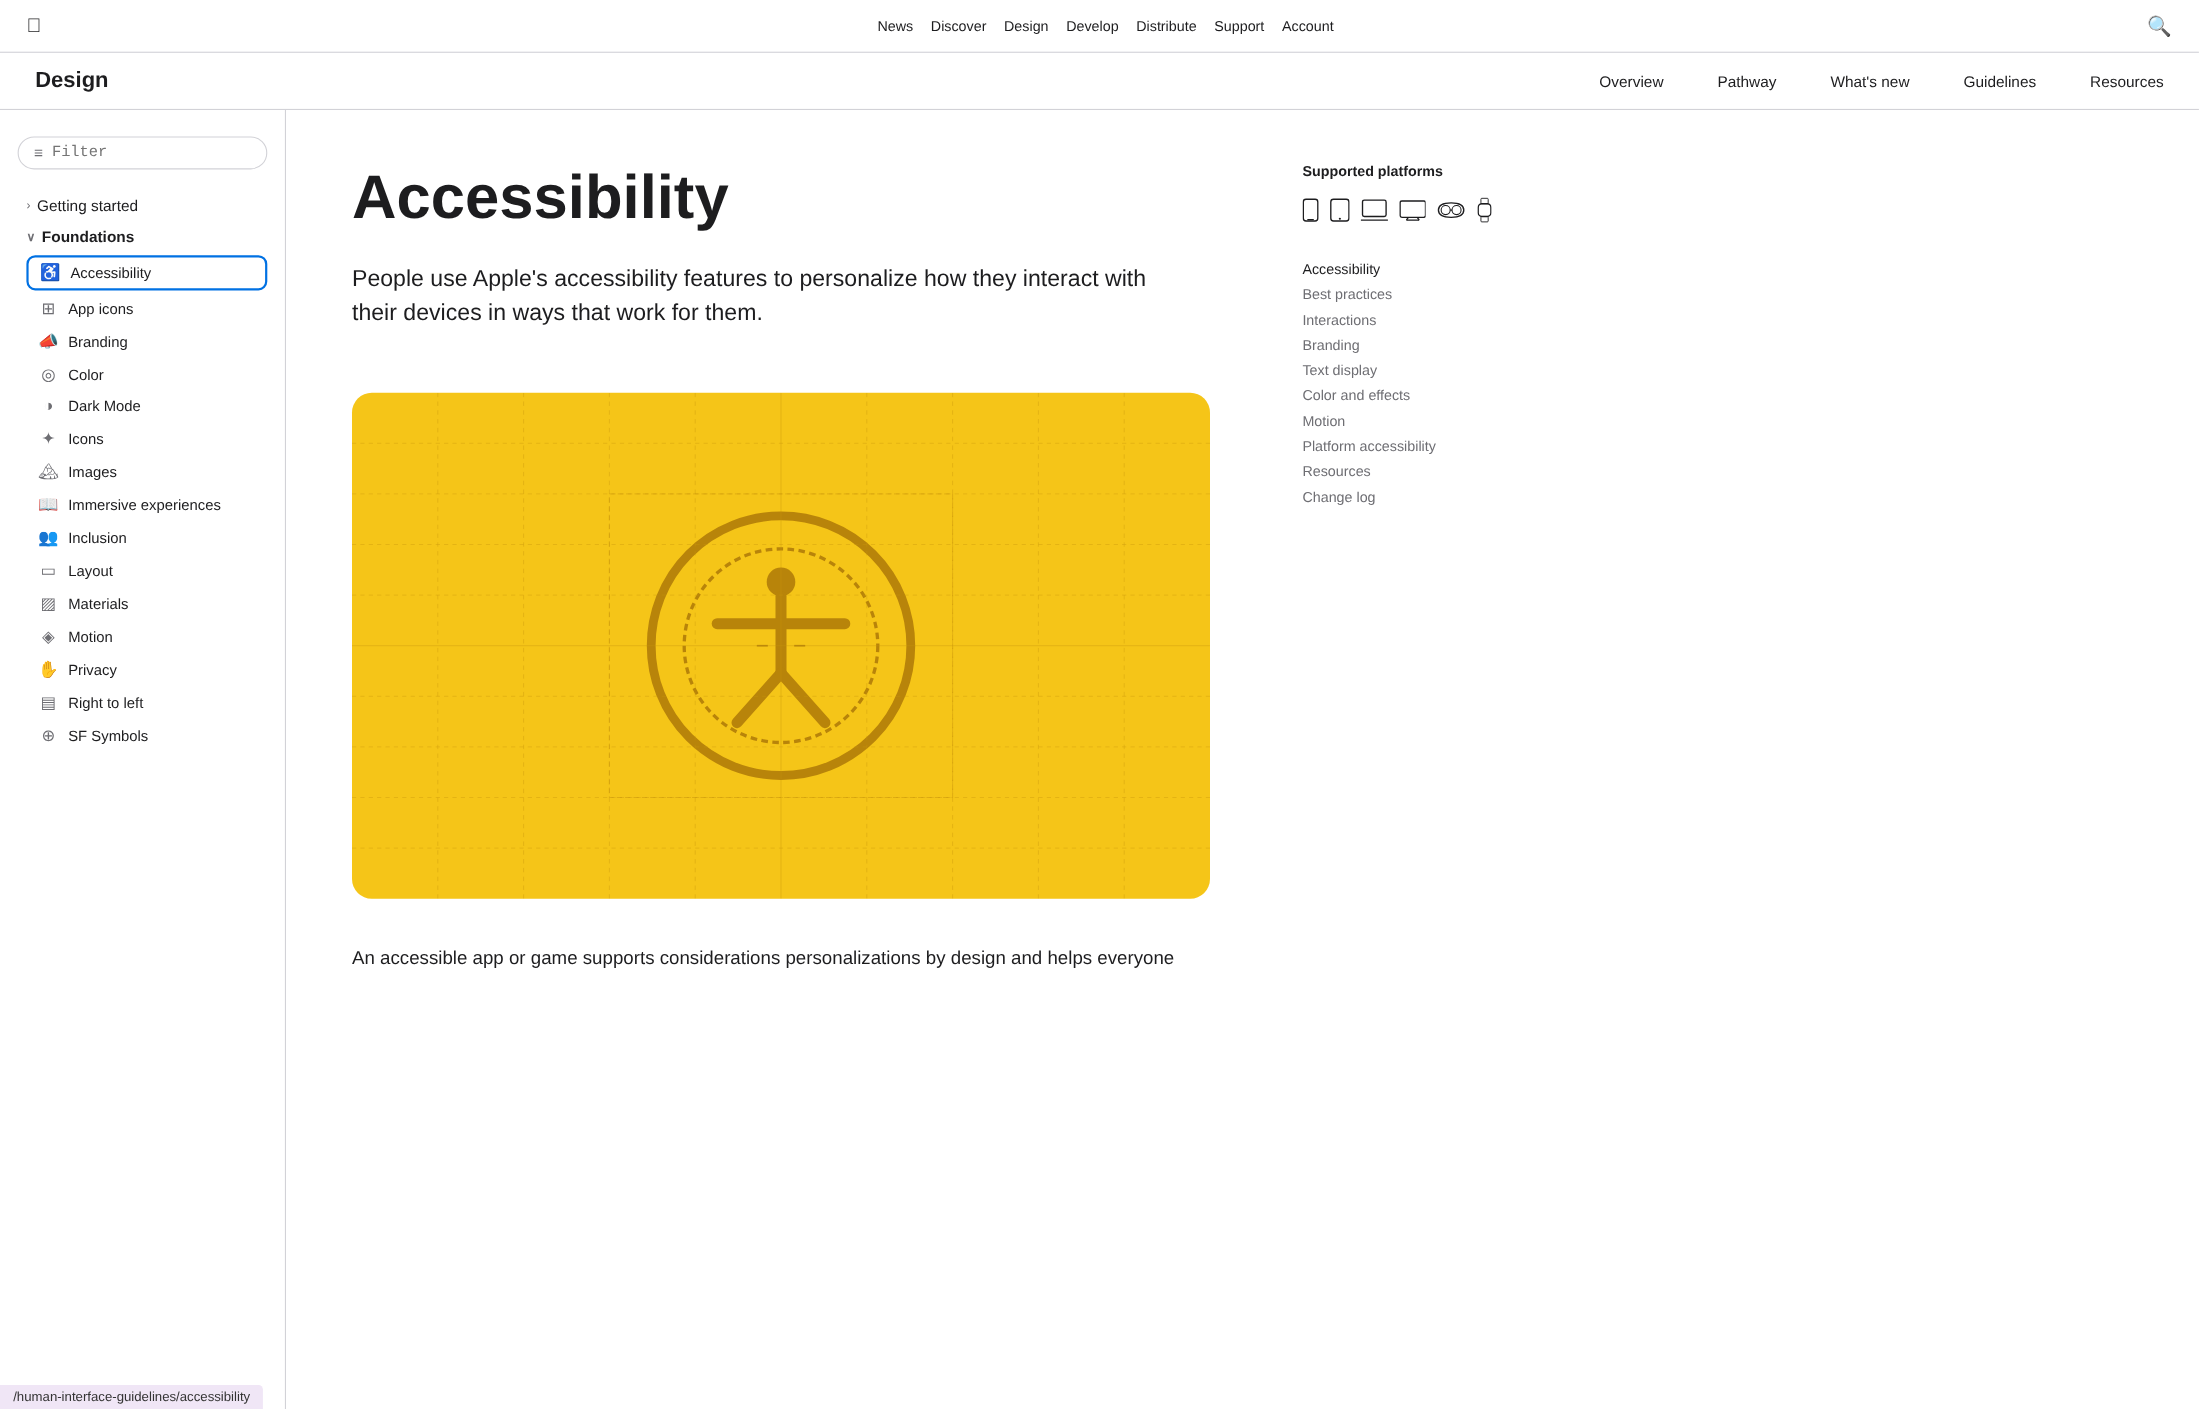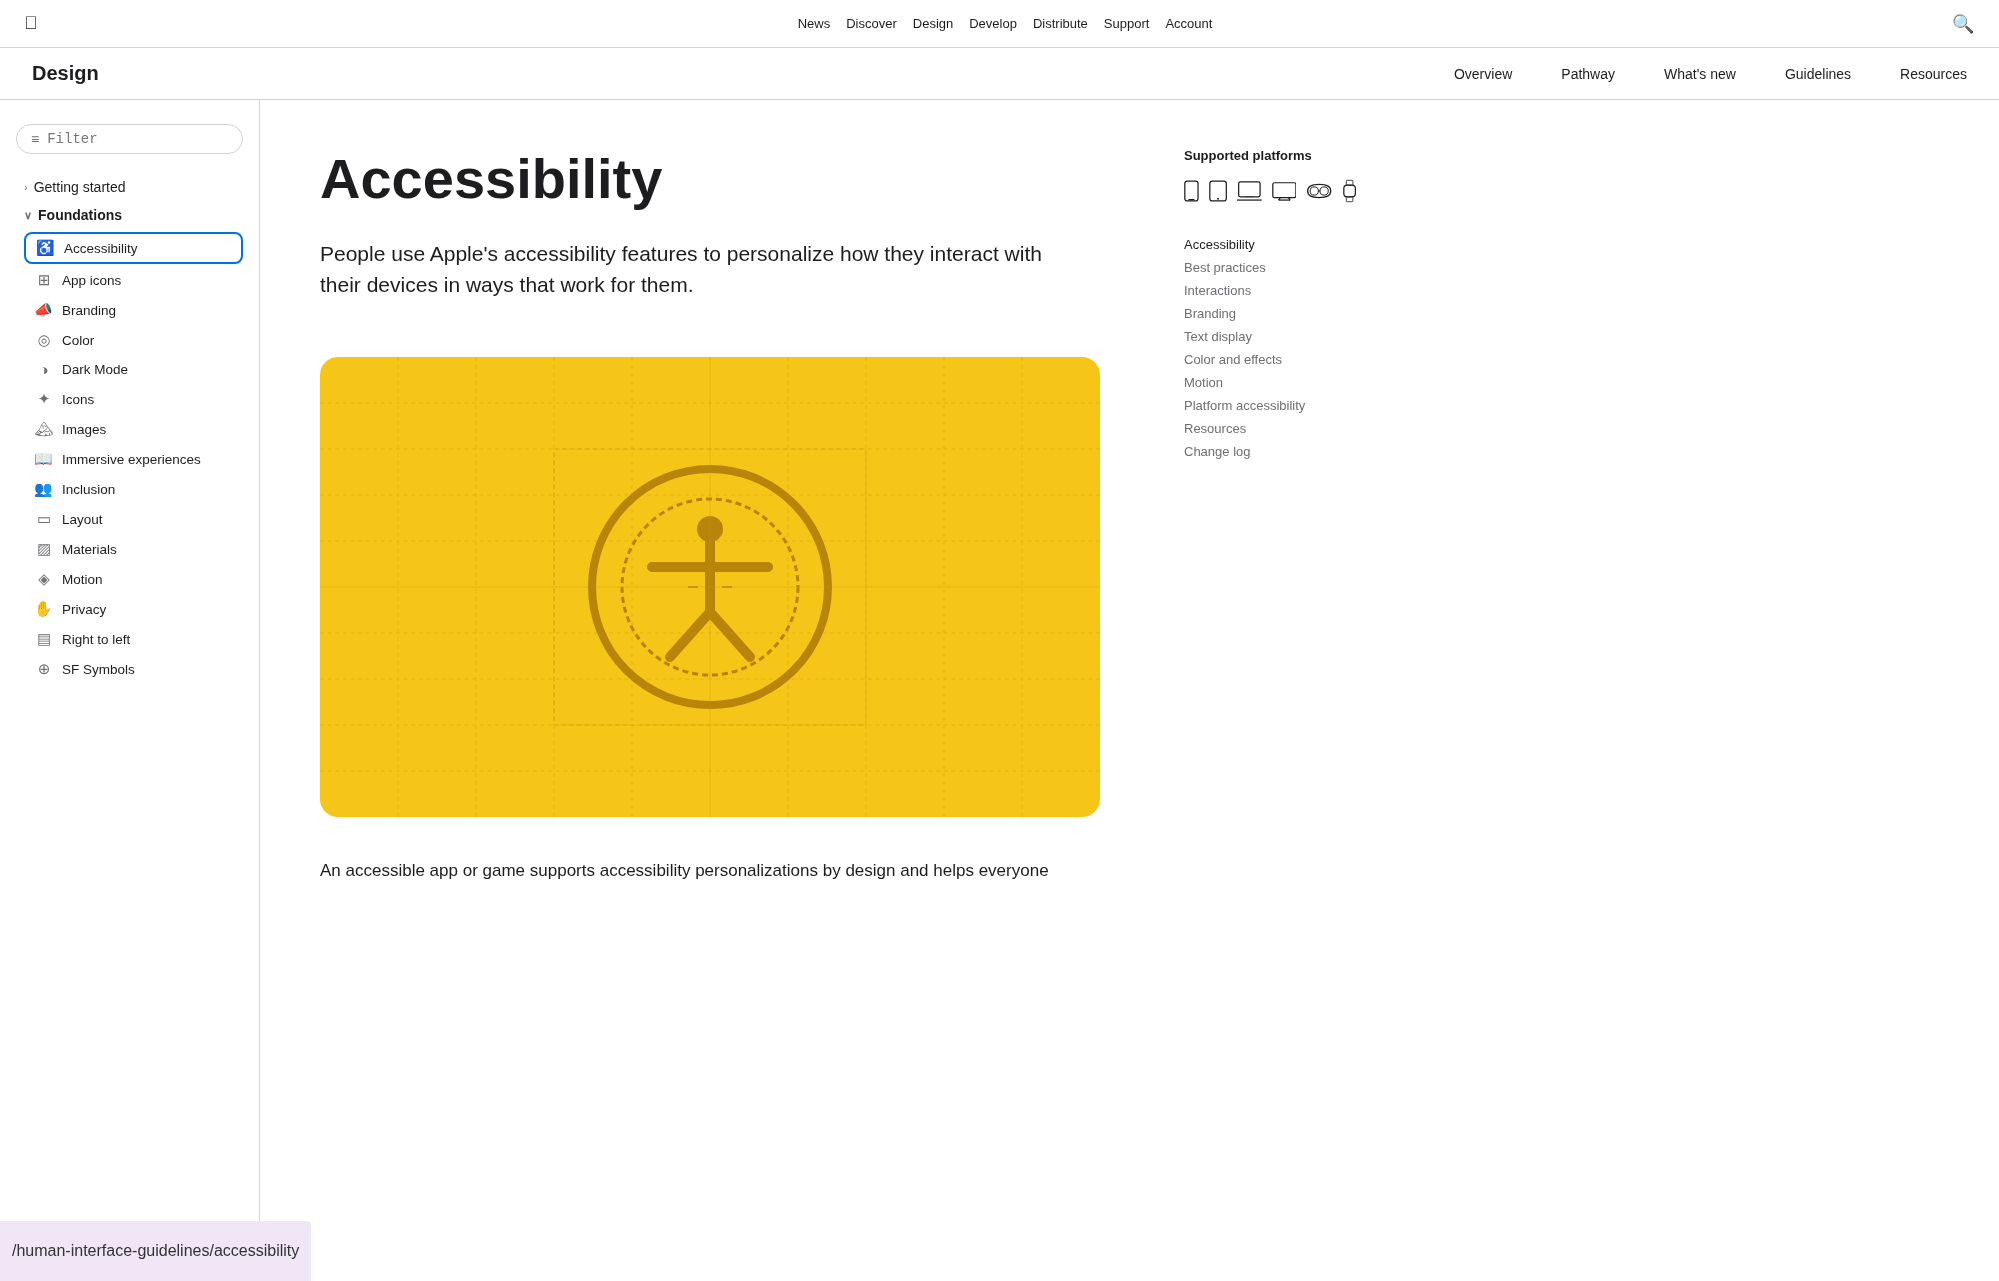--- a/index.html
+++ b/index.html
@@ -108,21 +108,21 @@
 
     .toc-list { list-style: none; }
     .toc-item {
       padding: 4px 0; font-size: 13px; cursor: pointer;
     }
     .toc-item a { text-decoration: none; color: #6e6e73; }
     .toc-item.active a { color: #1d1d1f; font-weight: 500; }
 
     .url-bar {
       position: fixed; bottom: 0; left: 0;
-      background: #f0e6f6; color: #333; font-size: 16px; padding: 21px 12px;
+      background: #f0e6f6; color: #333; font-size: 12px; padding: 4px 12px;
       border-top-right-radius: 4px; z-index: 100;
     }
 
     
     svg.acc-svg { width: 260px; height: 260px; }
   </style>
 </head>
 <body>
 
 <nav class="top-nav">
@@ -296,21 +296,21 @@
         <line x1="130" y1="155" x2="170" y2="200" stroke="#B8840A" stroke-width="10" stroke-linecap="round"></line>
 
         <circle cx="130" cy="130" r="4" fill="#B8840A"></circle>
         <line x1="118" y1="130" x2="108" y2="130" stroke="#B8840A" stroke-width="1.5"></line>
         <line x1="142" y1="130" x2="152" y2="130" stroke="#B8840A" stroke-width="1.5"></line>
         <line x1="130" y1="118" x2="130" y2="108" stroke="#B8840A" stroke-width="1.5"></line>
         <line x1="130" y1="142" x2="130" y2="152" stroke="#B8840A" stroke-width="1.5"></line>
       </svg>
     </div>
 
-    <p class="bottom-text">An accessible app or game supports accessibility personalizations by design and helps everyone</p>
+    <p class="bottom-text">An accessible app or game supports considerations personalizations by design and helps everyone</p>
   </main>
 
   <aside class="right-panel">
     <div class="right-panel-title">Supported platforms</div>
     <div class="platform-icons">
 
       <svg width="18" height="26" viewBox="0 0 18 26" fill="none" xmlns="http://www.w3.org/2000/svg">
         <rect x="1" y="1" width="16" height="24" rx="3" stroke="#1d1d1f" stroke-width="1.5" fill="none"></rect>
         <line x1="6" y1="23.5" x2="12" y2="23.5" stroke="#1d1d1f" stroke-width="1.5" stroke-linecap="round"></line>
       </svg>

